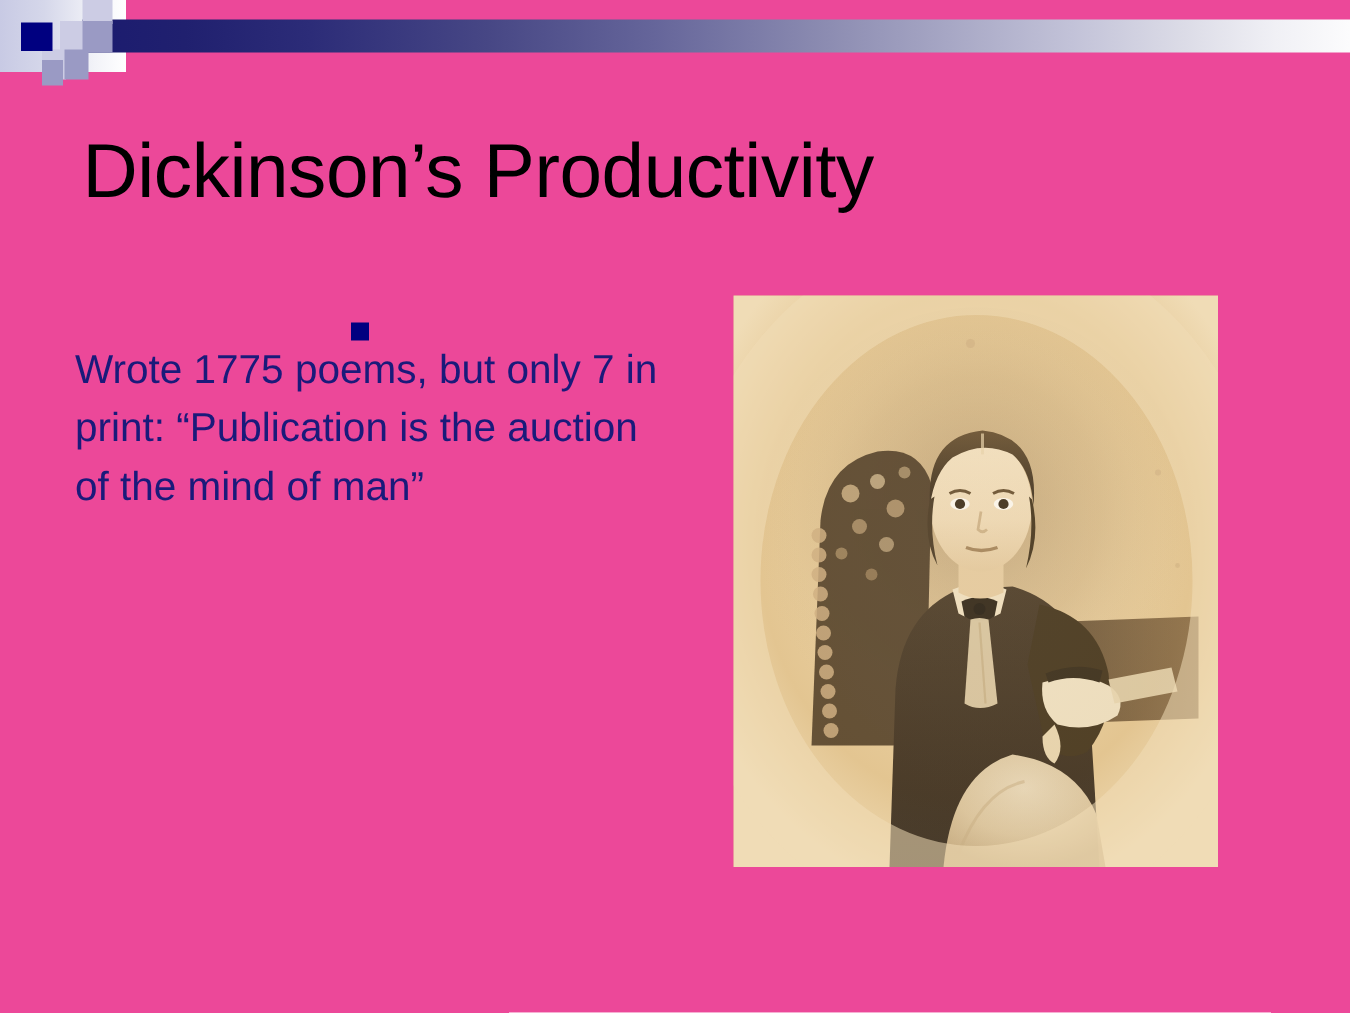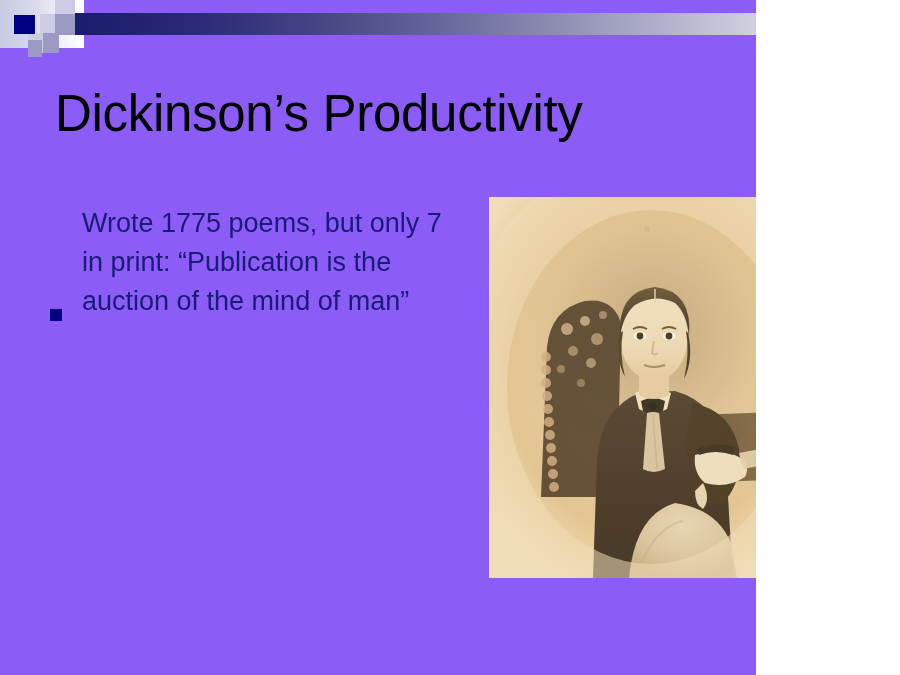--- a/index.html
+++ b/index.html
@@ -10,23 +10,23 @@
   body {
     width: 900px;
     height: 675px;
     overflow: hidden;
     font-family: "Liberation Sans", sans-serif;
     position: relative;
   }
 
   #slide {
     position: relative;
-    width: 756px;
+    width: 900px;
     height: 675px;
-    background: #8b5cf6;
+    background: #ec4899;
     overflow: hidden;
   }
 
   
   #header-decoration {
     position: absolute;
     left: 0;
     top: 0;
     width: 900px;
     height: 60px;
@@ -87,22 +87,23 @@
   
   #body {
     position: absolute;
     left: 50px;
     top: 204px;
     width: 400px;
   }
 
   .bullet-row {
     display: flex;
-    align-items: flex-end;
+    align-items: center;
     margin-bottom: 6px;
+    flex-direction: column;
   }
   .bullet-marker {
     flex: 0 0 auto;
     width: 12px;
     height: 12px;
     background: #000080;
     margin-top: 11px;
     margin-right: 20px;
   }
   .bullet-text {

